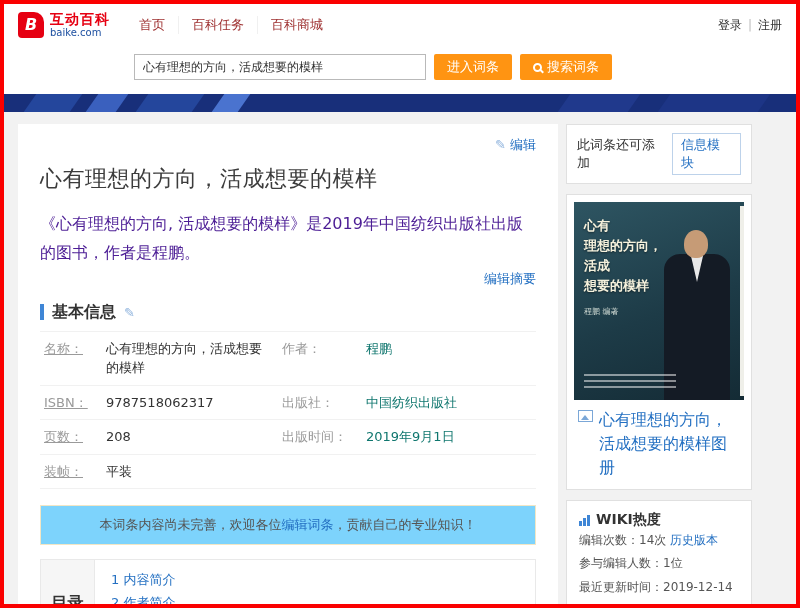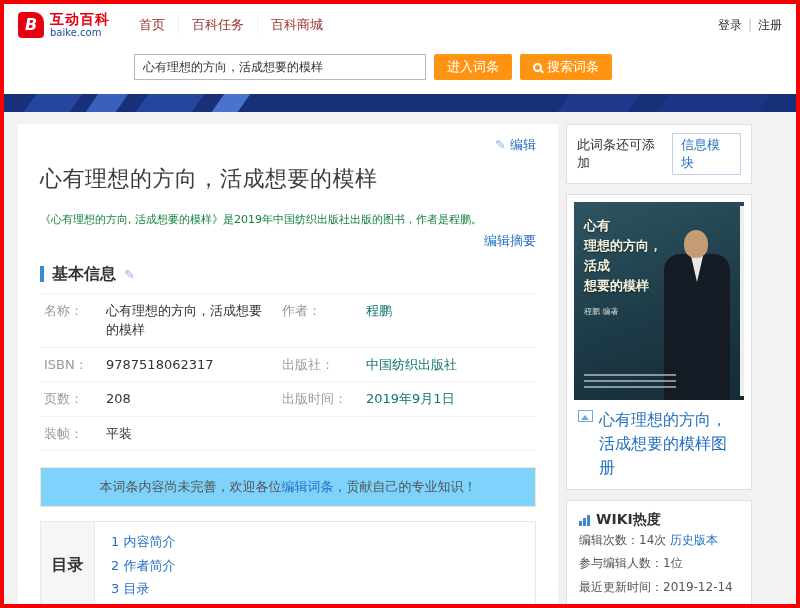--- a/index.html
+++ b/index.html
@@ -40,30 +40,30 @@
 
   
   .content { display:flex; align-items:flex-start; padding:12px 44px 0 14px; gap:8px; }
   .card { background:#fff; width:540px; padding:12px 22px 20px; }
 
   .edit-top { text-align:right; font-size:13px; }
   .link { color:#2470c2; cursor:pointer; }
   .pencil { color:#8fb3dd; font-size:13px; font-weight:normal; }
 
   .title { font-size:22px; color:#3c3c3c; font-weight:400; margin:10px 0 16px; letter-spacing:.5px; }
-  .summary { font-size:11px; color:#15803d; line-height:1.8; }
+  .summary { font-size:16px; color:#4c1d95; line-height:1.8; }
   .edit-abstract { display:block; text-align:right; font-size:13px; margin-top:2px; }
 
   .sec-head { display:flex; align-items:center; margin-top:14px; font-size:16px; font-weight:bold; color:#333; gap:8px; }
   .sec-bar { width:4px; height:16px; background:#3f86d6; flex:none; }
 
   .info-table { width:100%; border-collapse:collapse; margin-top:8px; font-size:13px; }
   .info-table td { padding:7px 4px; border-bottom:1px solid #f1f1f1; vertical-align:top; line-height:1.5; }
   .info-table tr:first-child td { border-top:1px solid #f1f1f1; }
-  .lbl  { color:#9a9a9a; width:62px; }
+  .lbl  { color:#9a9a9a; width:62px;text-decoration:underline; }
   .val  { color:#333; width:176px; }
   .lbl2 { color:#9a9a9a; width:84px; }
   .val2 { color:#0f766e; }
 
   .notice { margin:16px 0 14px; background:#7dd3fc; border:1px solid #f2e6c5; text-align:center; padding:10px 8px; font-size:13px; color:#555; }
 
   .toc { display:flex; border:1px solid #e9e9e9; }
   .toc-label { width:54px; background:#f6f6f6; display:flex; align-items:center; justify-content:center; font-size:16px; font-weight:bold; color:#333; border-right:1px solid #e9e9e9; }
   .toc-items { padding:8px 16px; display:flex; flex-direction:column; }
   .toc-item { color:#2470c2; font-size:13px; line-height:1.8; cursor:pointer; }

